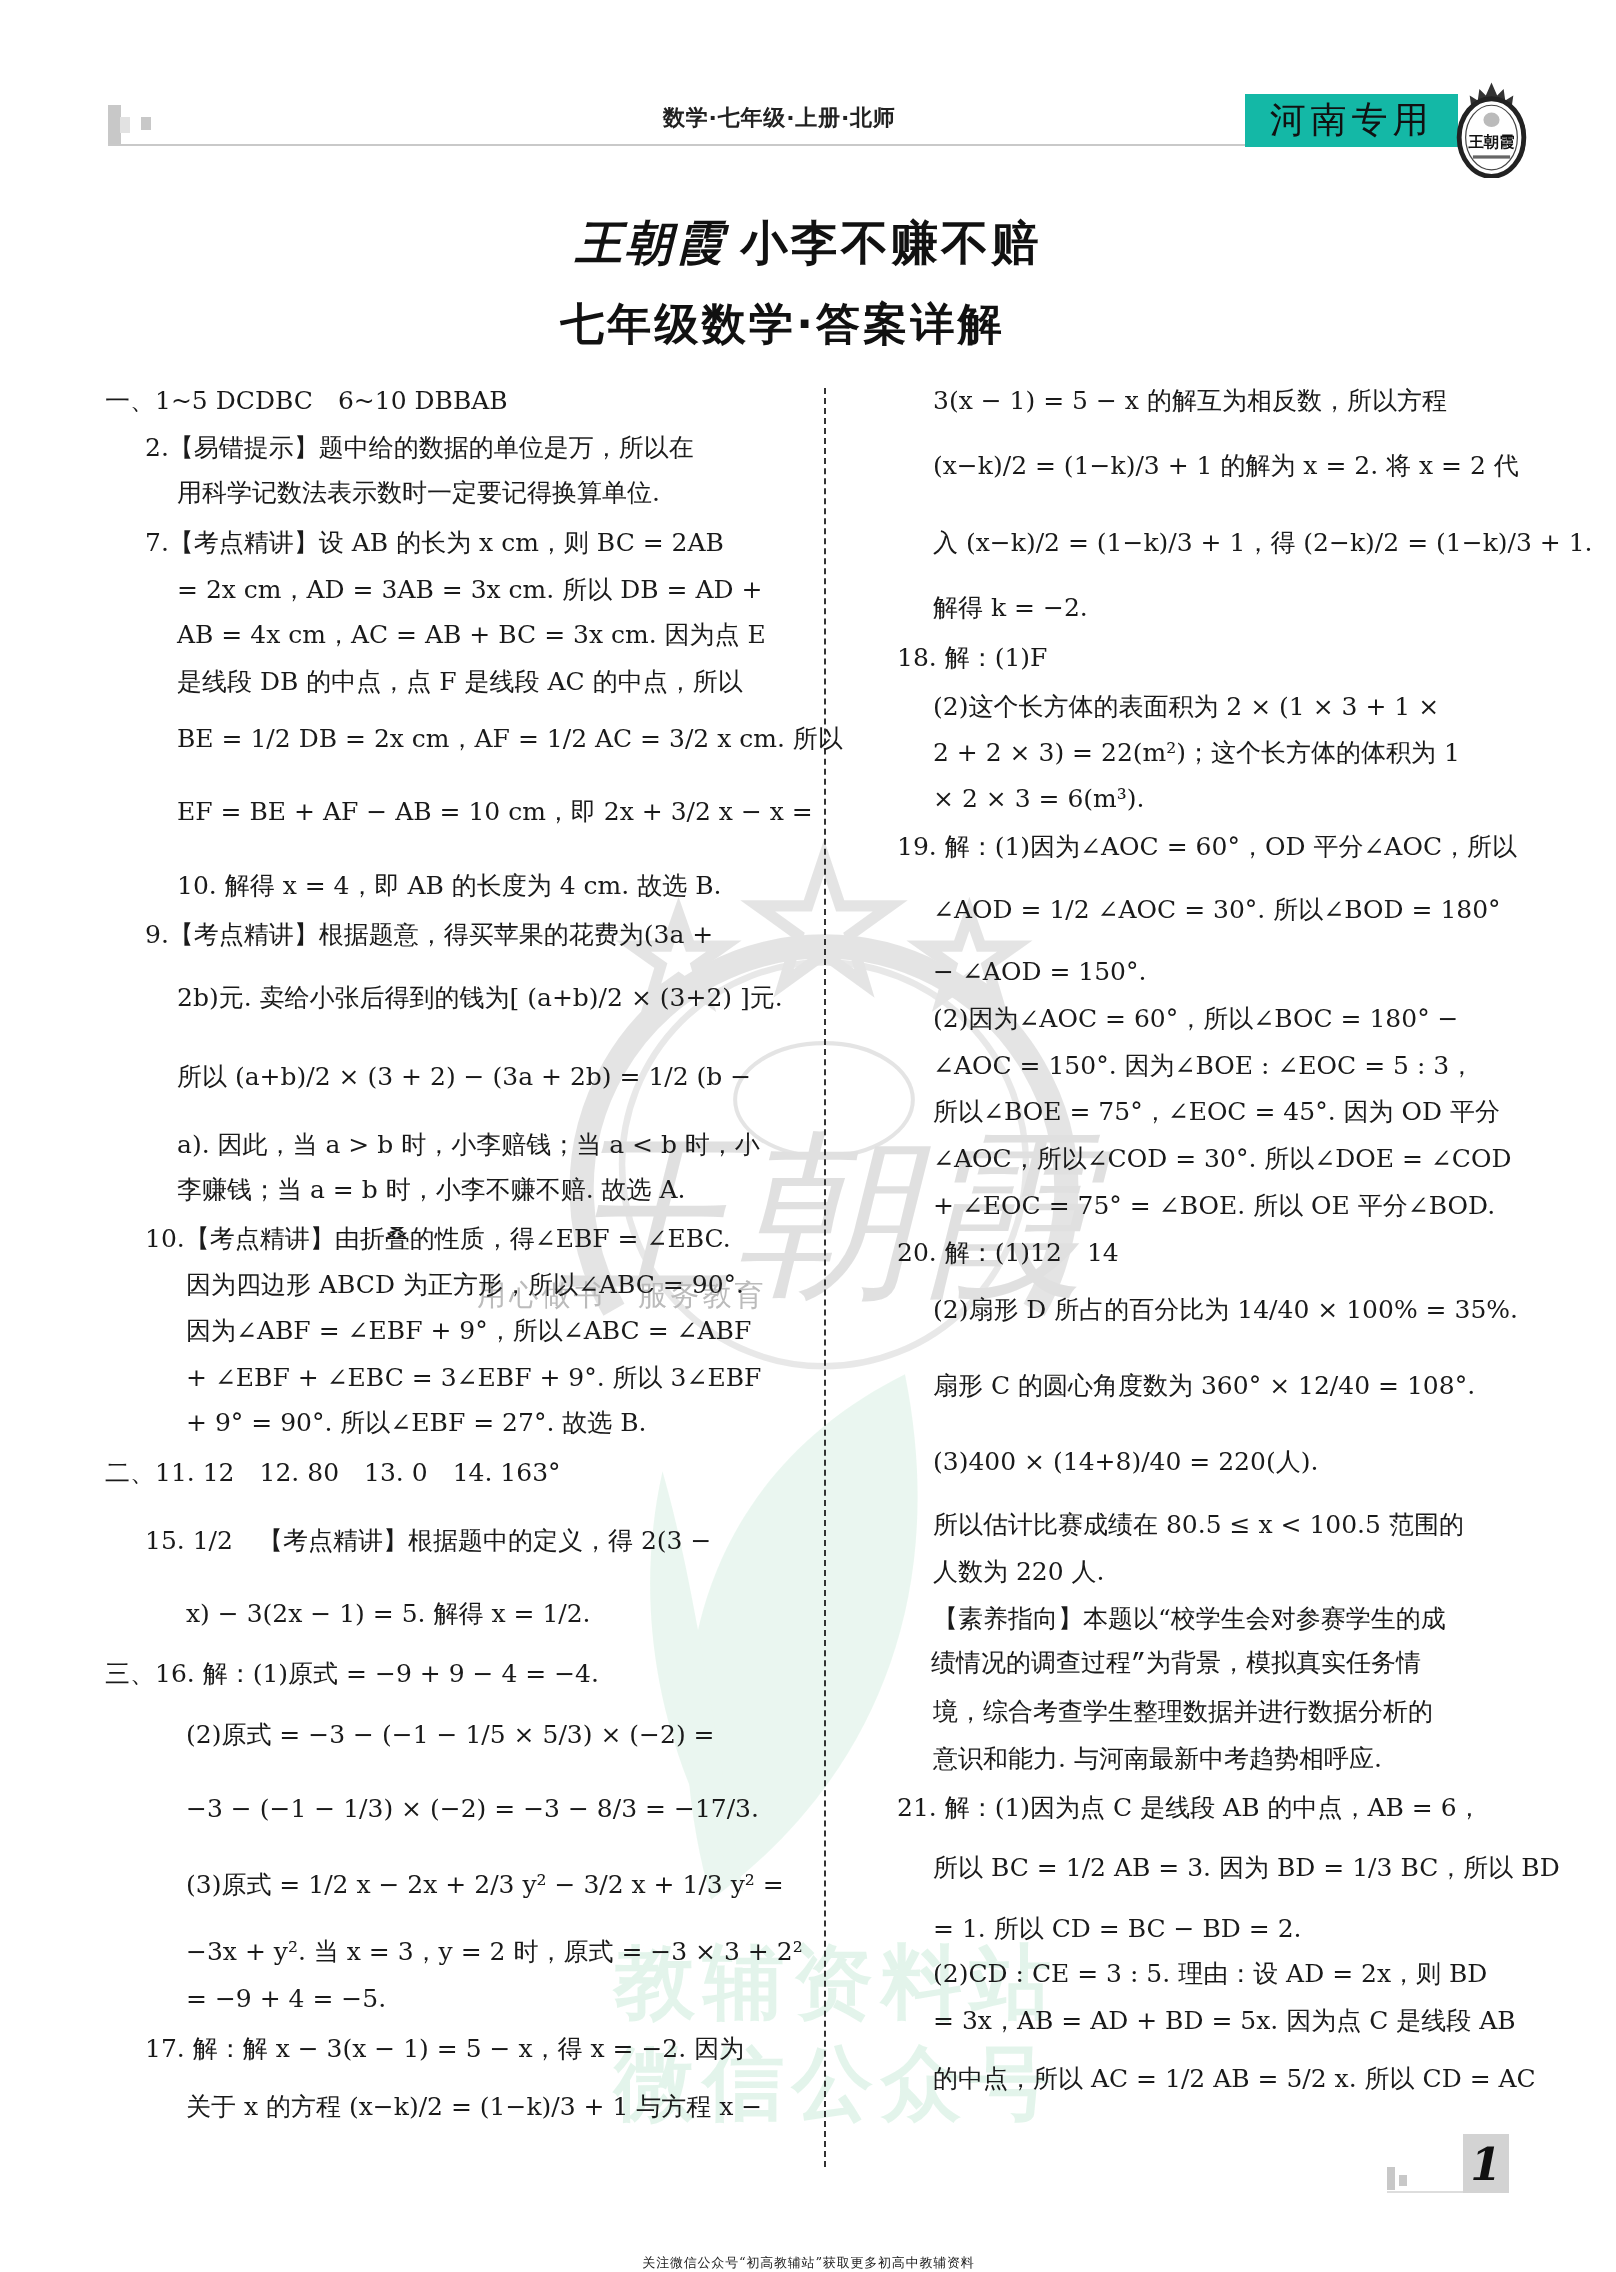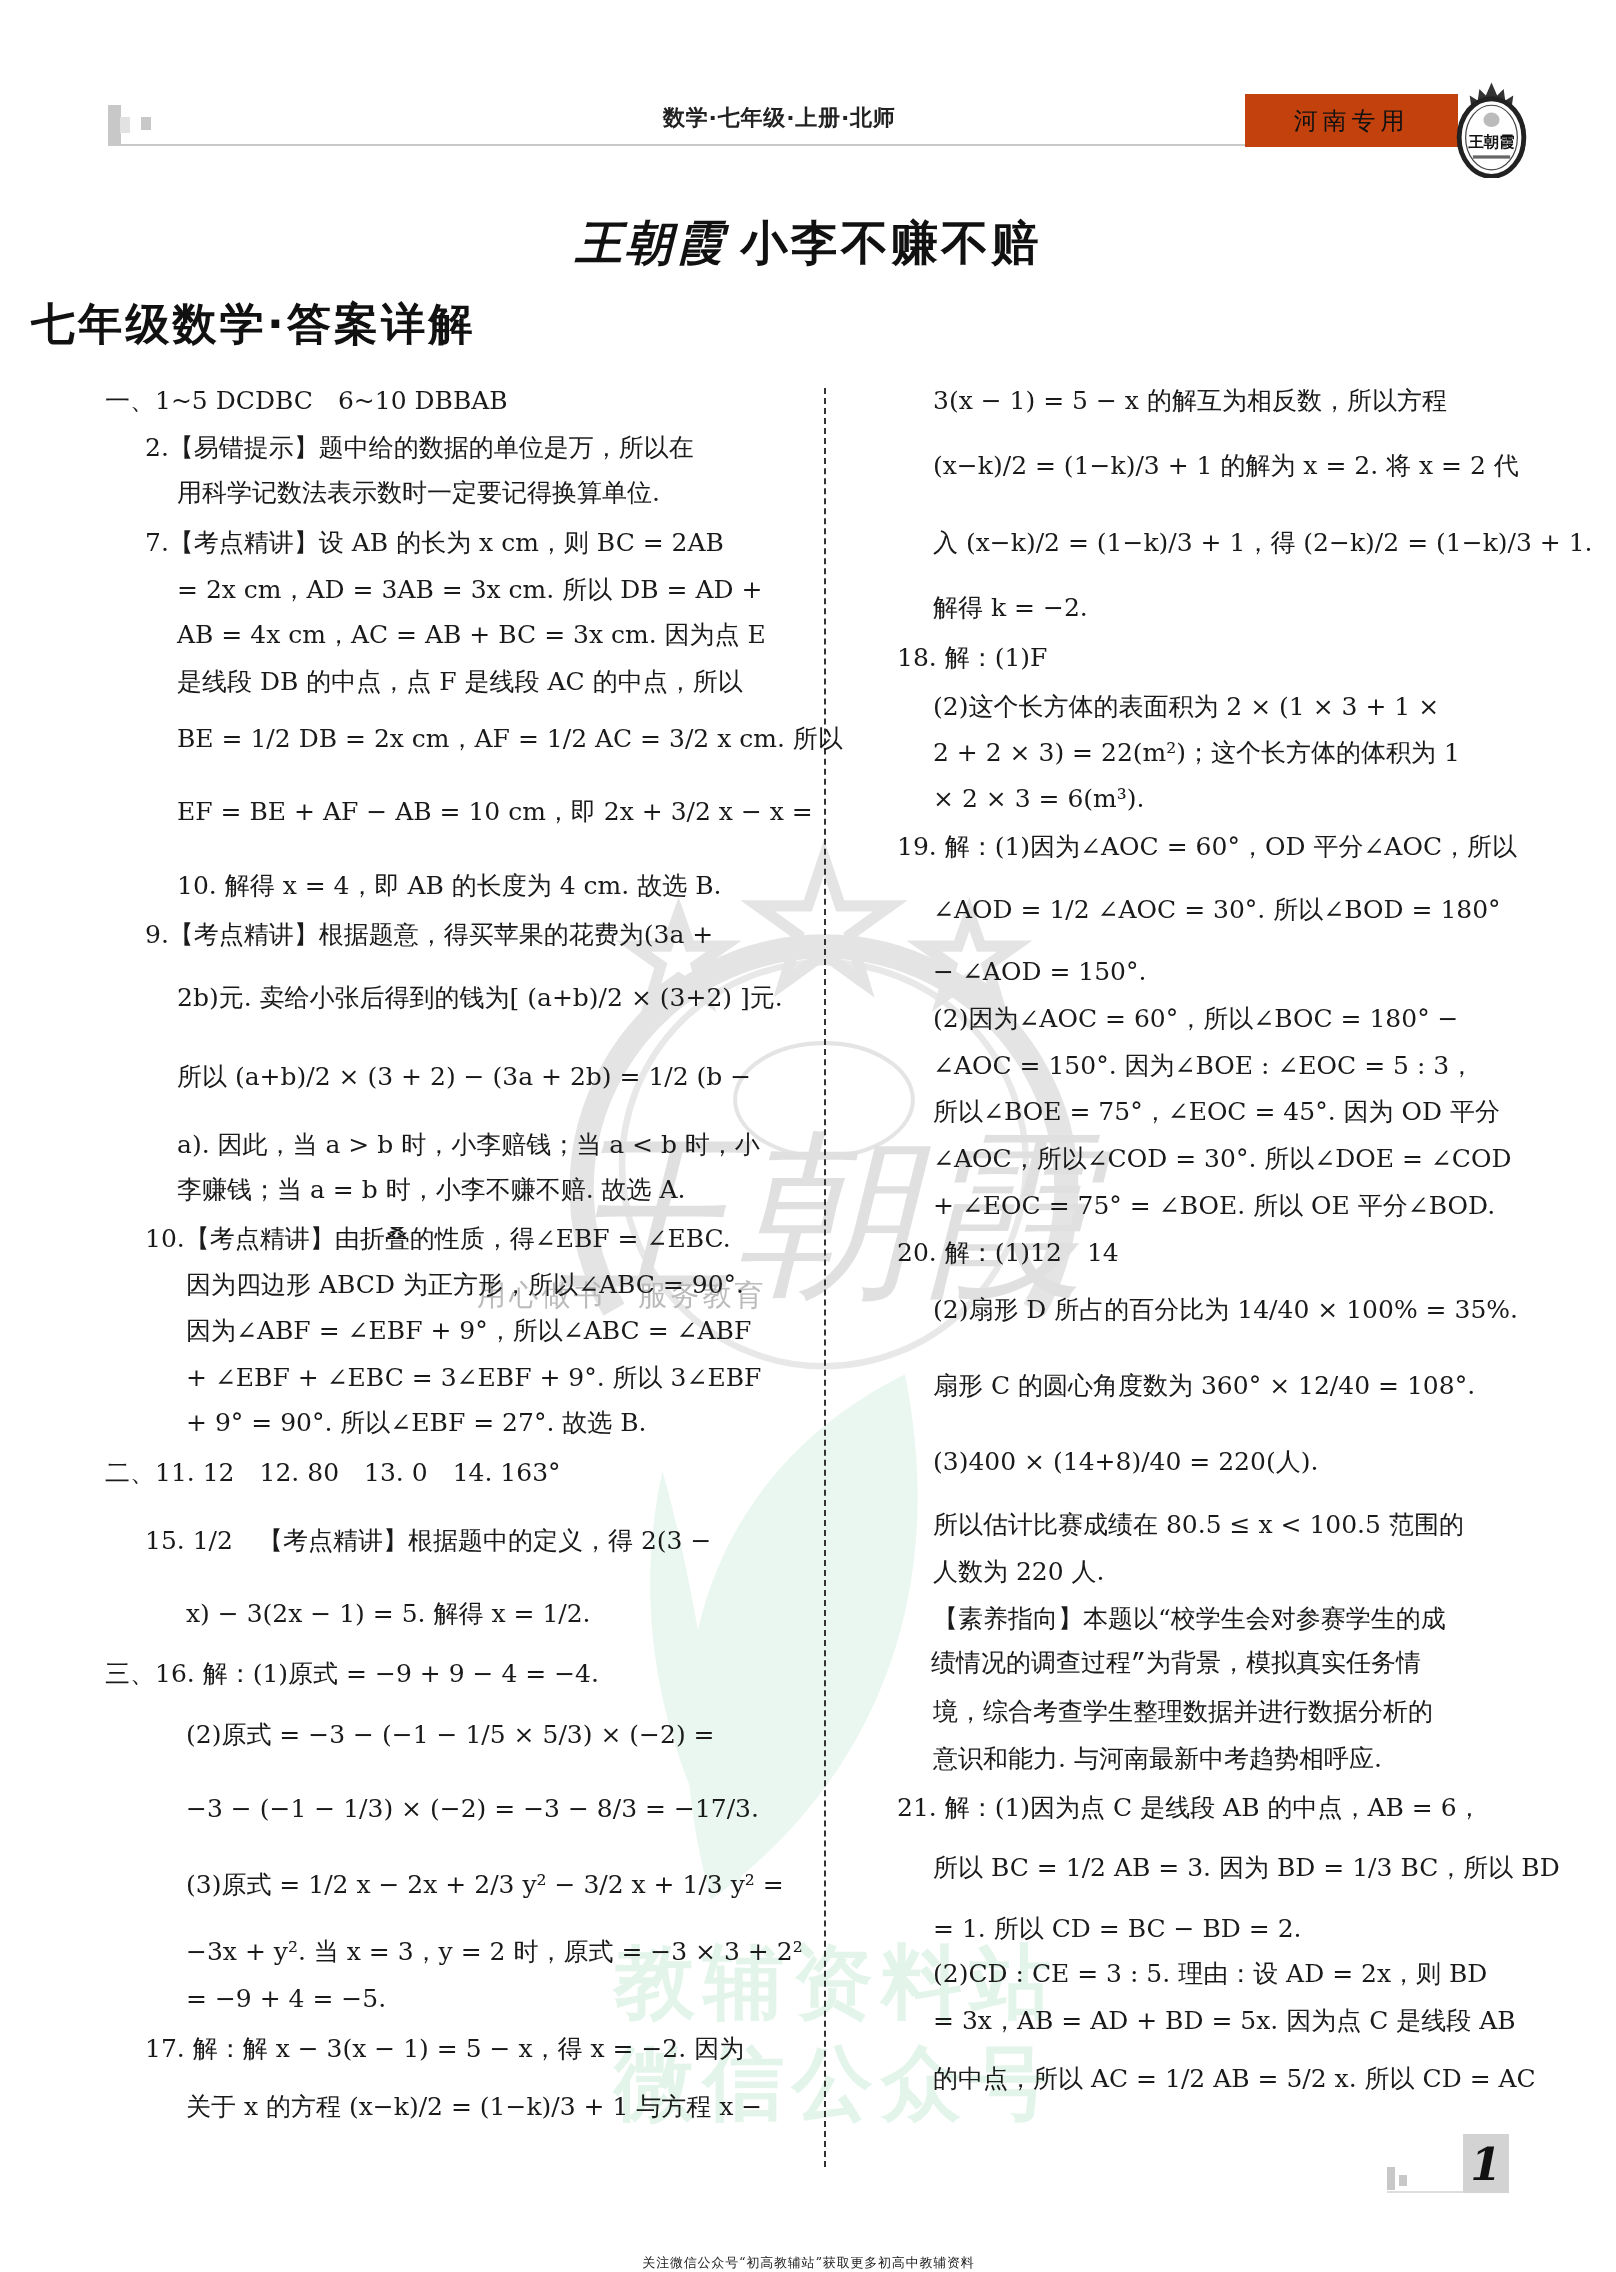--- a/index.html
+++ b/index.html
@@ -5,31 +5,31 @@
   html, body { margin:0; padding:0; background:#ffffff; }
   body { width:1617px; height:2273px; position:relative; overflow:hidden;
          font-family:"DejaVu Serif","Liberation Serif",serif; color:#1a1a1a; }
   .abs { position:absolute; }
 
   
   .hdr-squares span { position:absolute; background:#c8c8c8; }
   .hdr-line { position:absolute; left:108px; top:144px; width:1342px; height:1.6px; background:#c9c9c9; }
   .hdr-subject { position:absolute; left:663px; top:103px; font-family:"DejaVu Sans","Liberation Sans",sans-serif;
                  font-weight:bold; font-size:22px; letter-spacing:0.8px; color:#222; }
-  .hdr-badge { position:absolute; left:1245px; top:94px; width:213px; height:53px; background:#c2410c;
-               font-family:"DejaVu Serif",serif; font-size:24px; color:#111; display:flex; align-items:center;
+  .hdr-badge { position:absolute; left:1245px; top:94px; width:213px; height:53px; background:#14b8a6;
+               font-family:"DejaVu Serif",serif; font-size:36px; color:#111; display:flex; align-items:center;
                justify-content:center; letter-spacing:4.9px; }
   .hdr-seal { position:absolute; left:1455px; top:81px; width:73px; height:97px; }
 
   
   .title-main { position:absolute; left:0; width:1617px; top:212px; text-align:center;
                 font-family:"DejaVu Sans",sans-serif; font-weight:bold; font-size:47px; letter-spacing:3.2px; color:#111; }
   .title-main .brand { font-family:"DejaVu Serif",serif; font-style:italic; font-weight:bold; font-size:47px; margin-right:14.6px; }
-  .title-sub { position:absolute; left:0; width:1565px; top:295px; text-align:left;
-               font-family:"DejaVu Sans",sans-serif; font-weight:bold; font-size:44px; letter-spacing:3.2px; color:#111;padding-left:31px; }
+  .title-sub { position:absolute; left:0; width:1565px; top:295px; text-align:center;
+               font-family:"DejaVu Sans",sans-serif; font-weight:bold; font-size:44px; letter-spacing:3.2px; color:#111; }
 
   
   .col { position:absolute; top:388px; font-size:25px; line-height:1.0; }
   .col-left { left:137px; width:655px; }
   .col-right { left:897px; width:647px; }
   .divider { position:absolute; left:824px; top:388px; height:1779px; width:0;
              border-left:2.4px dashed #333; }
 
   .ln { position:absolute; white-space:nowrap; }
 

